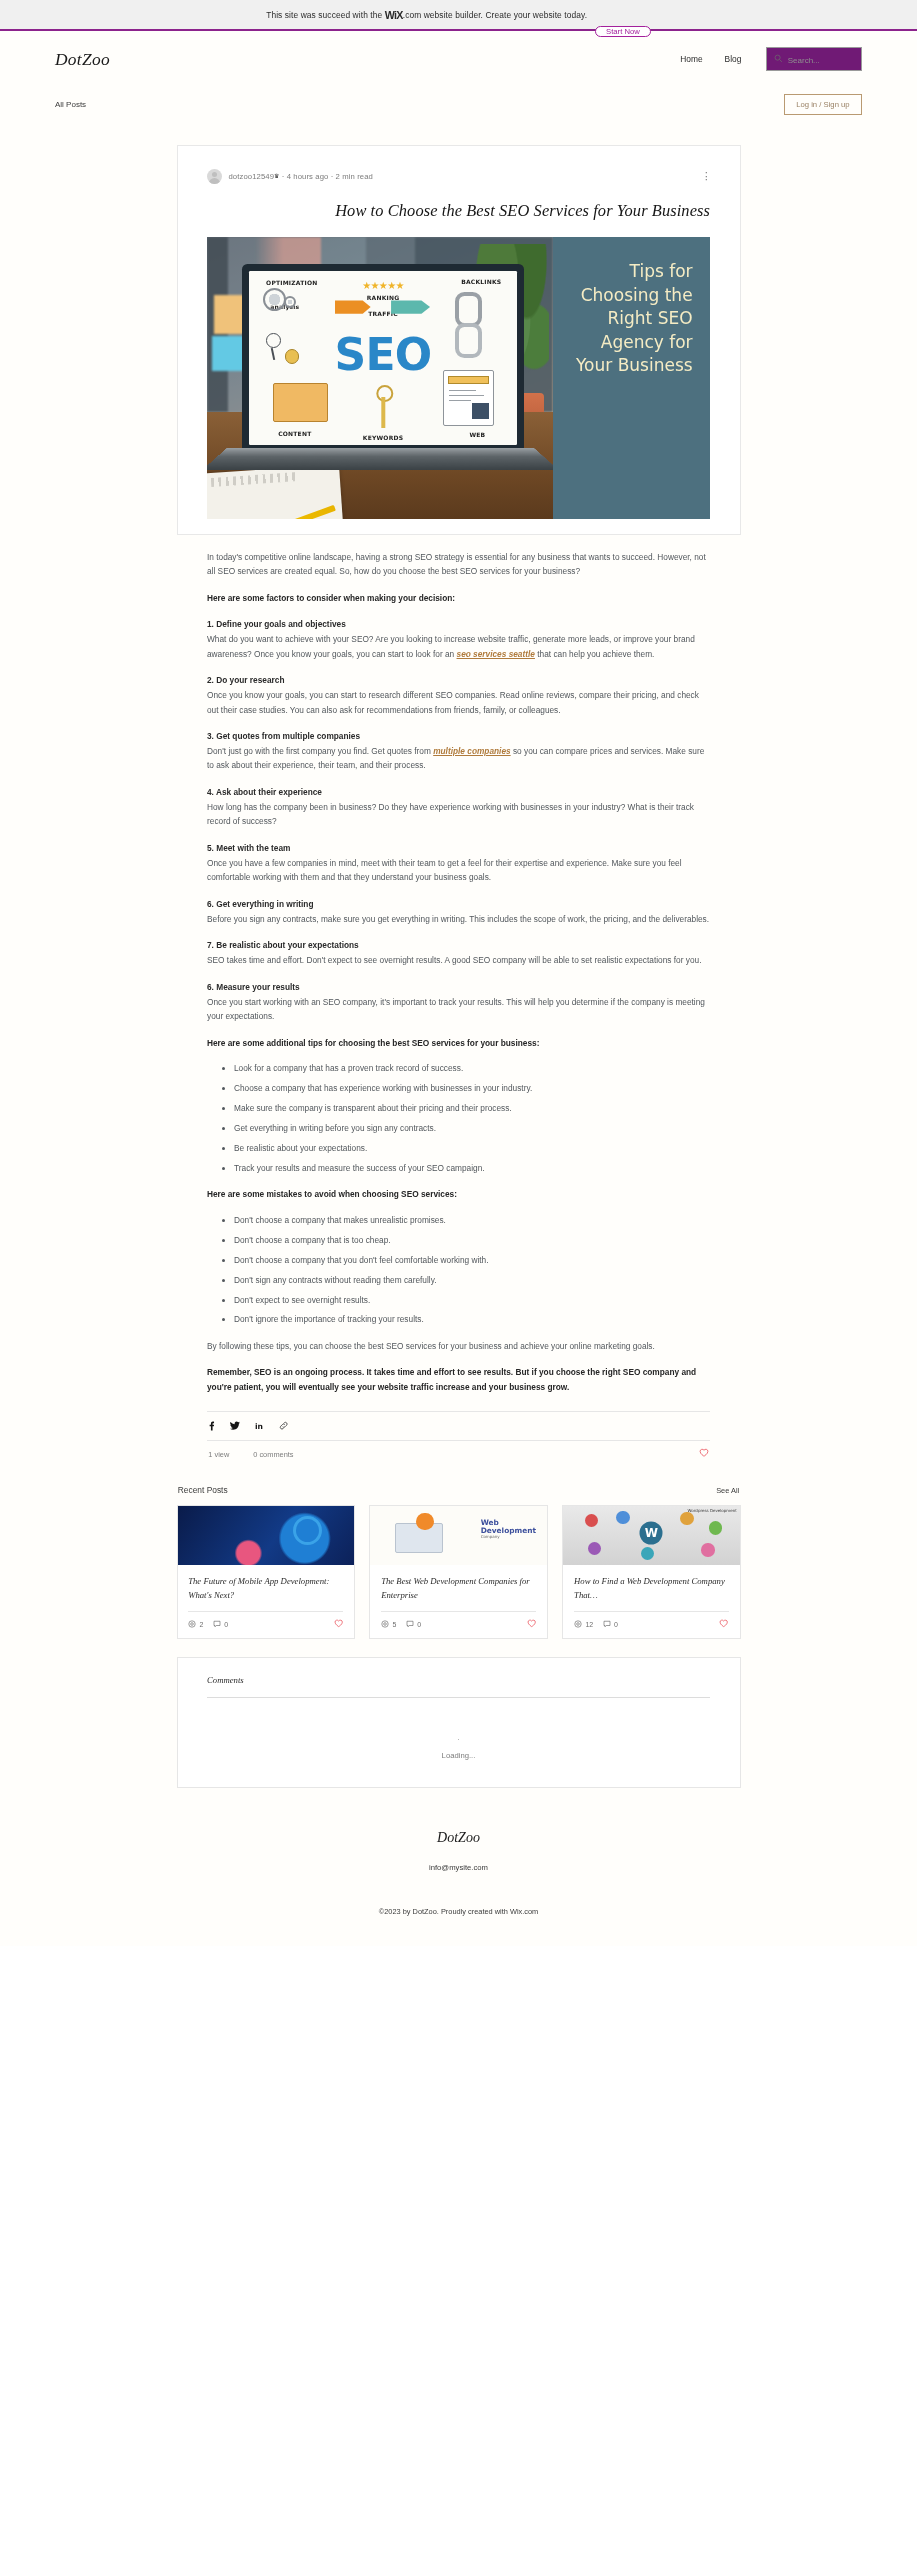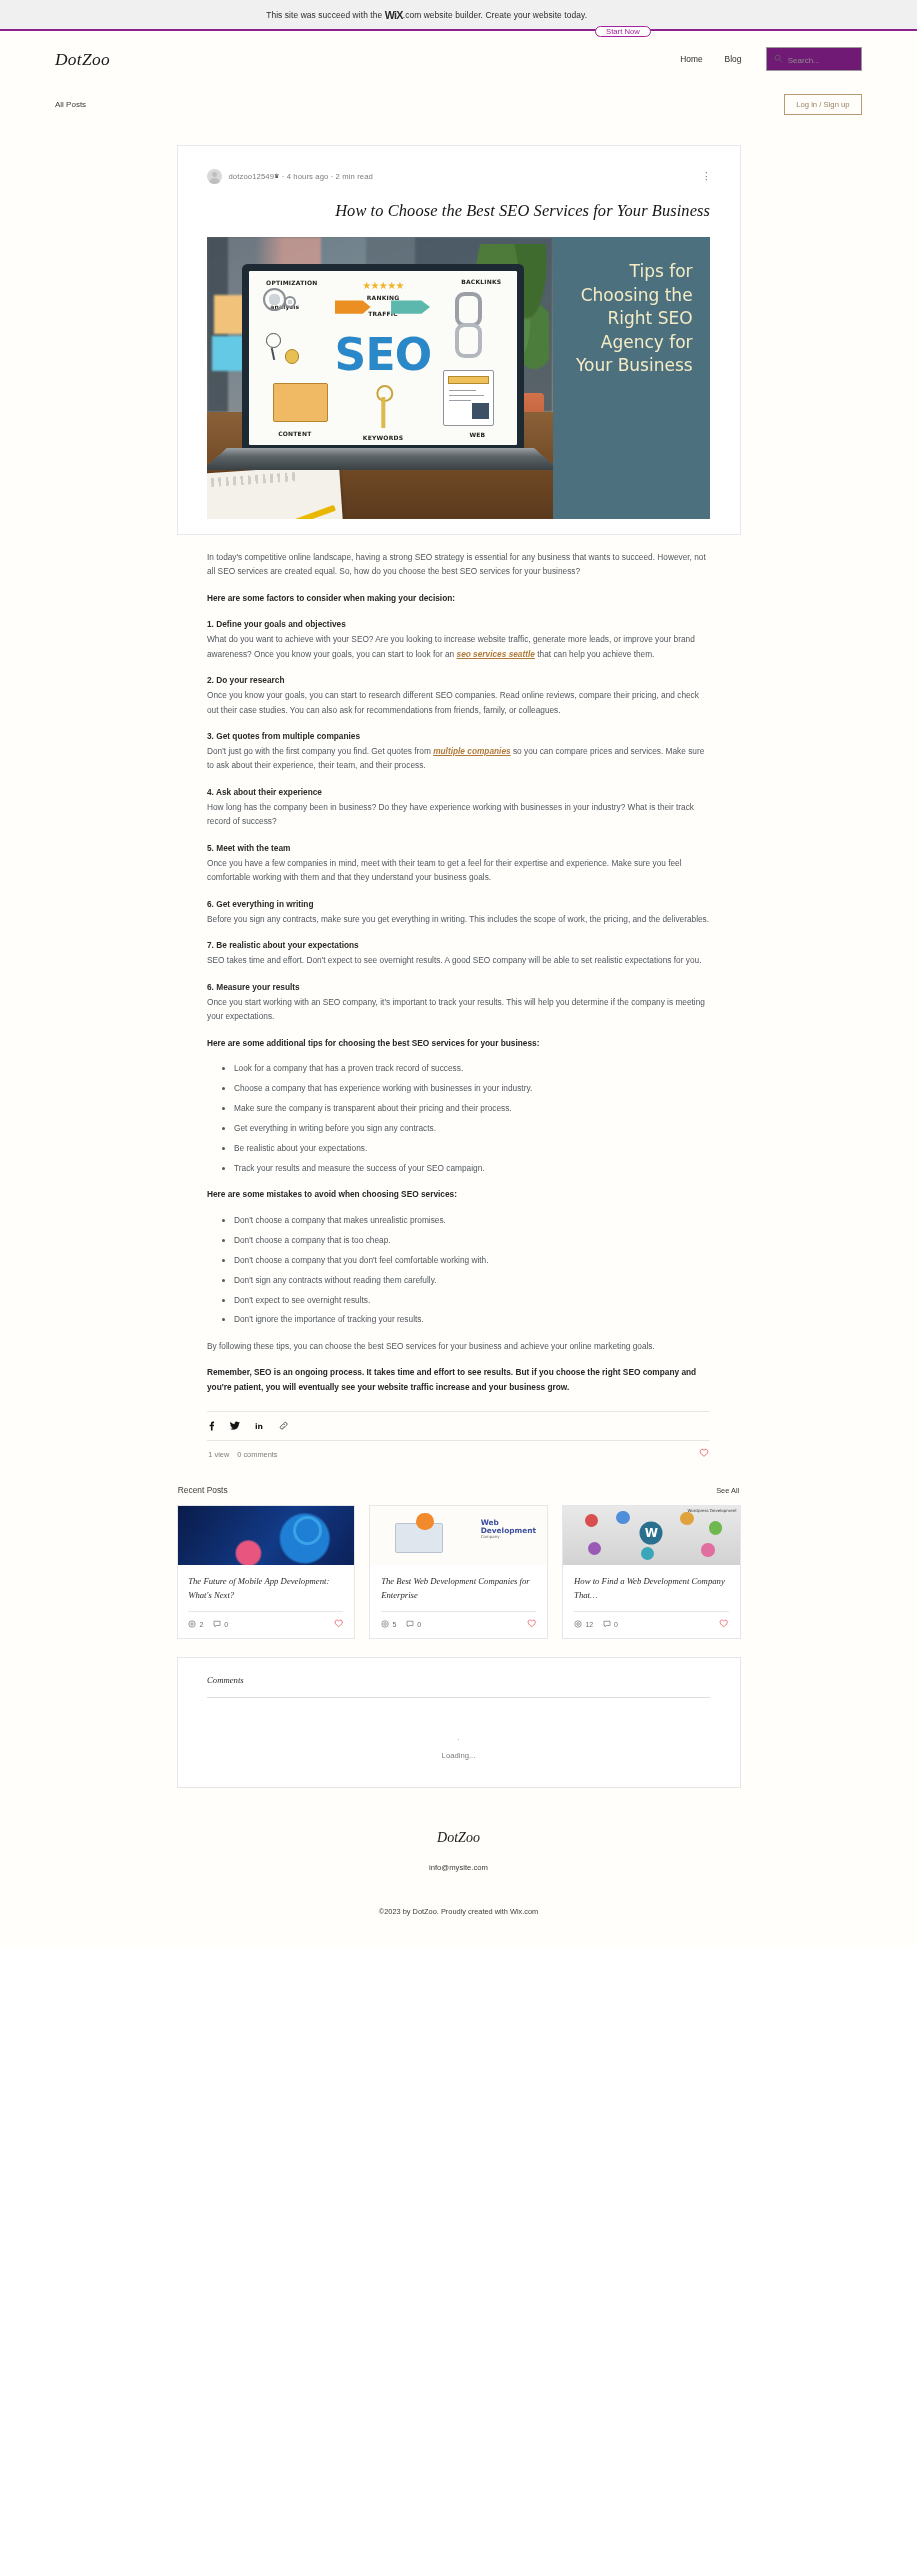--- a/index.html
+++ b/index.html
@@ -394,21 +394,21 @@
   .share-row {
     display: flex;
     align-items: center;
     gap: 14.8px;
     padding: 9.4px 1.3px;
   }
   .share-icon { cursor: pointer; color: #1c1c1c; display: flex; align-items: center; }
   .counts-row {
     display: flex;
     align-items: center;
-    gap: 8px;
+    gap: 24px;
     padding: 7.4px 1.3px 2.7px 1.3px;
     font-size: 7.4px;
     color: #7d7d7d;
   }
   .heart-red { margin-left: auto; cursor: pointer; }
 
   
   .recent {
     width: 564px;
     margin: 23px auto 0 auto;

